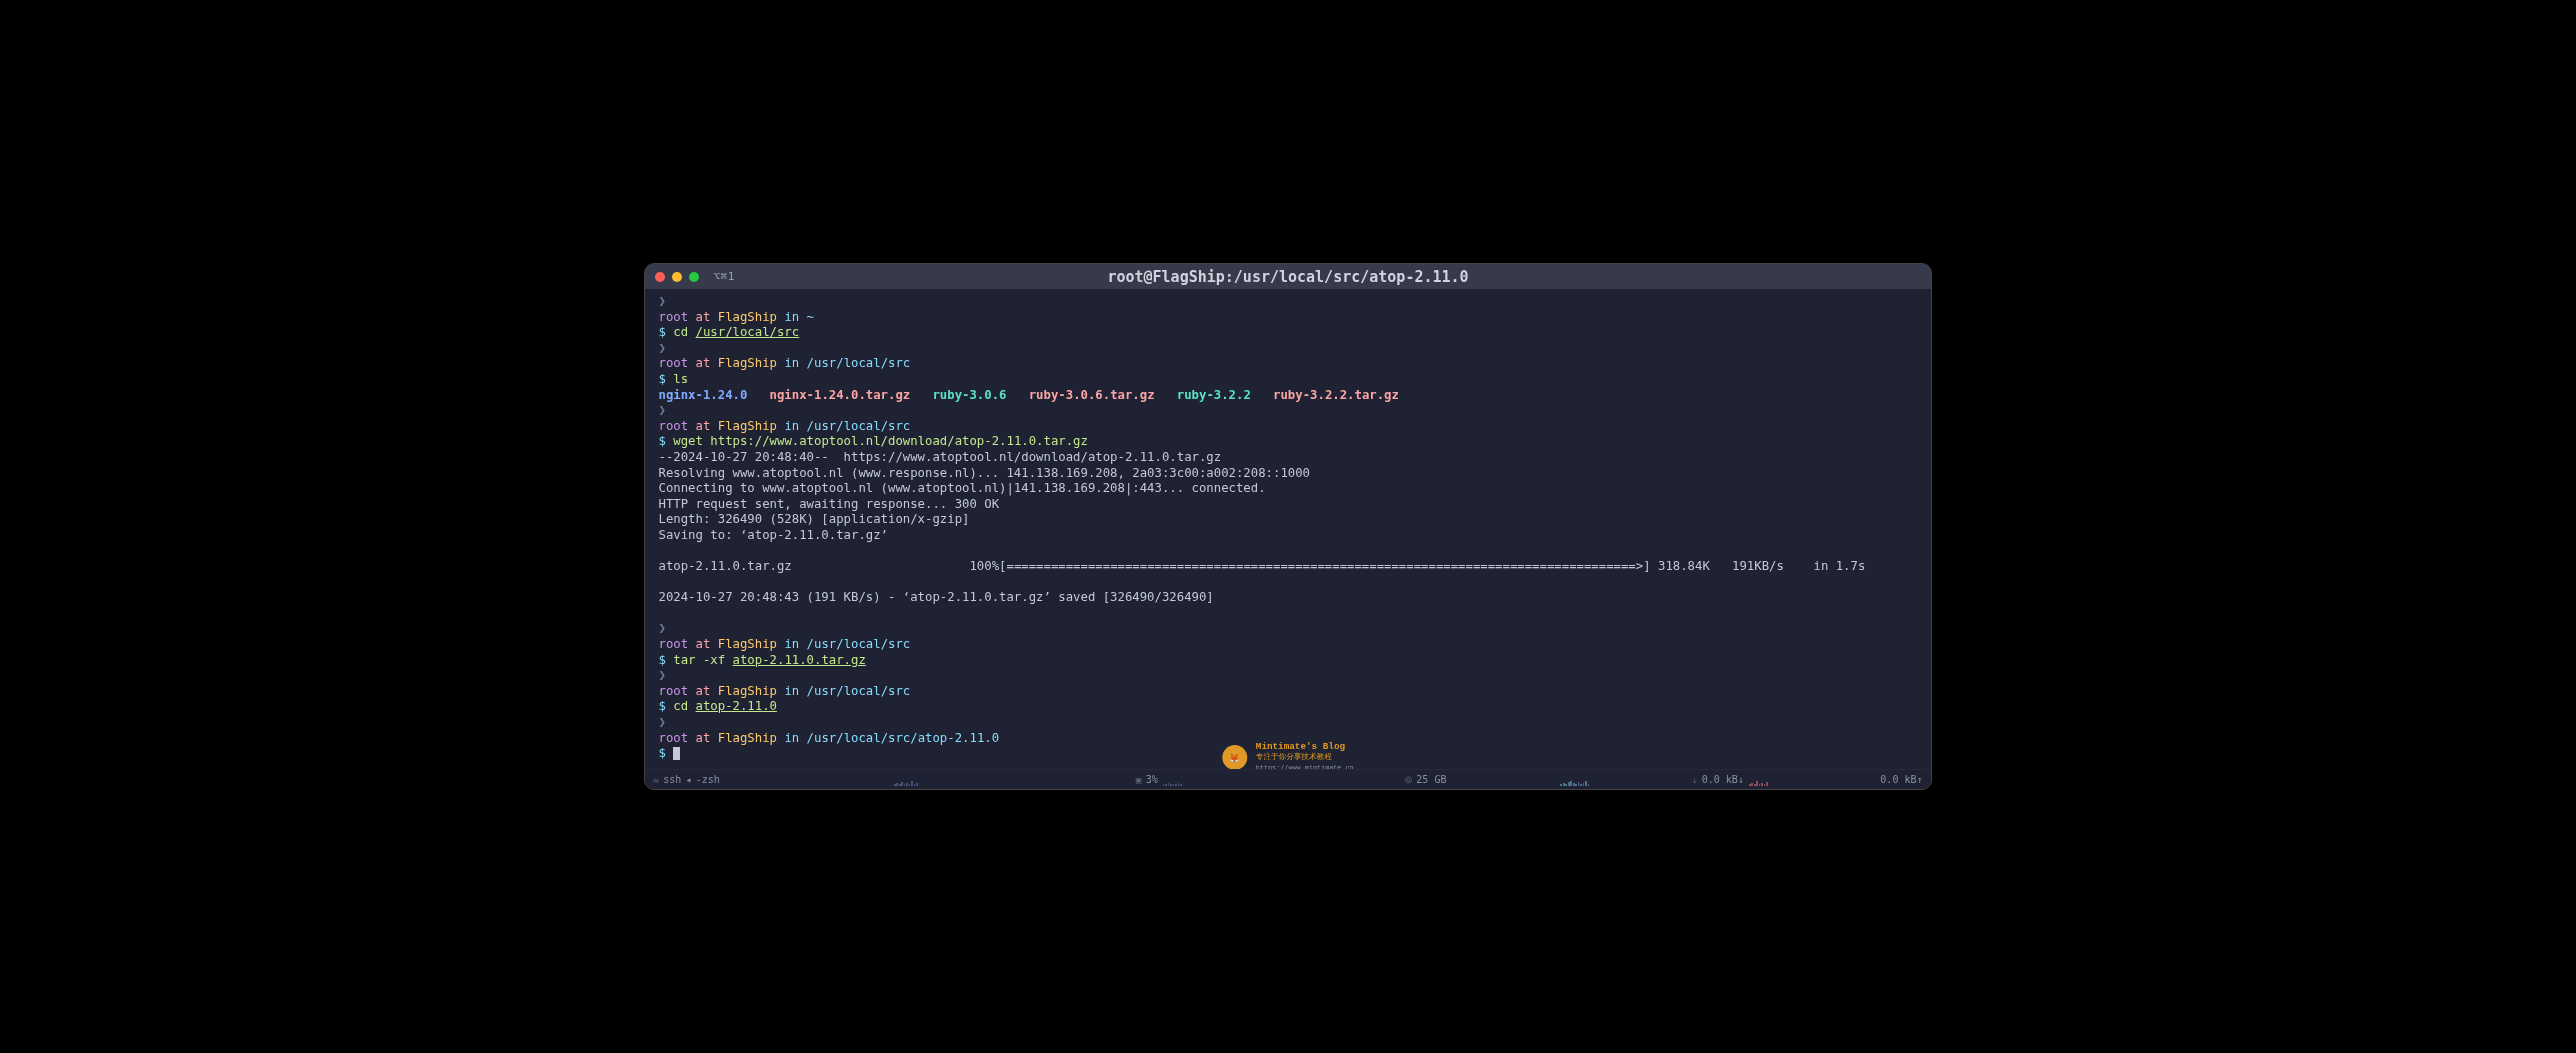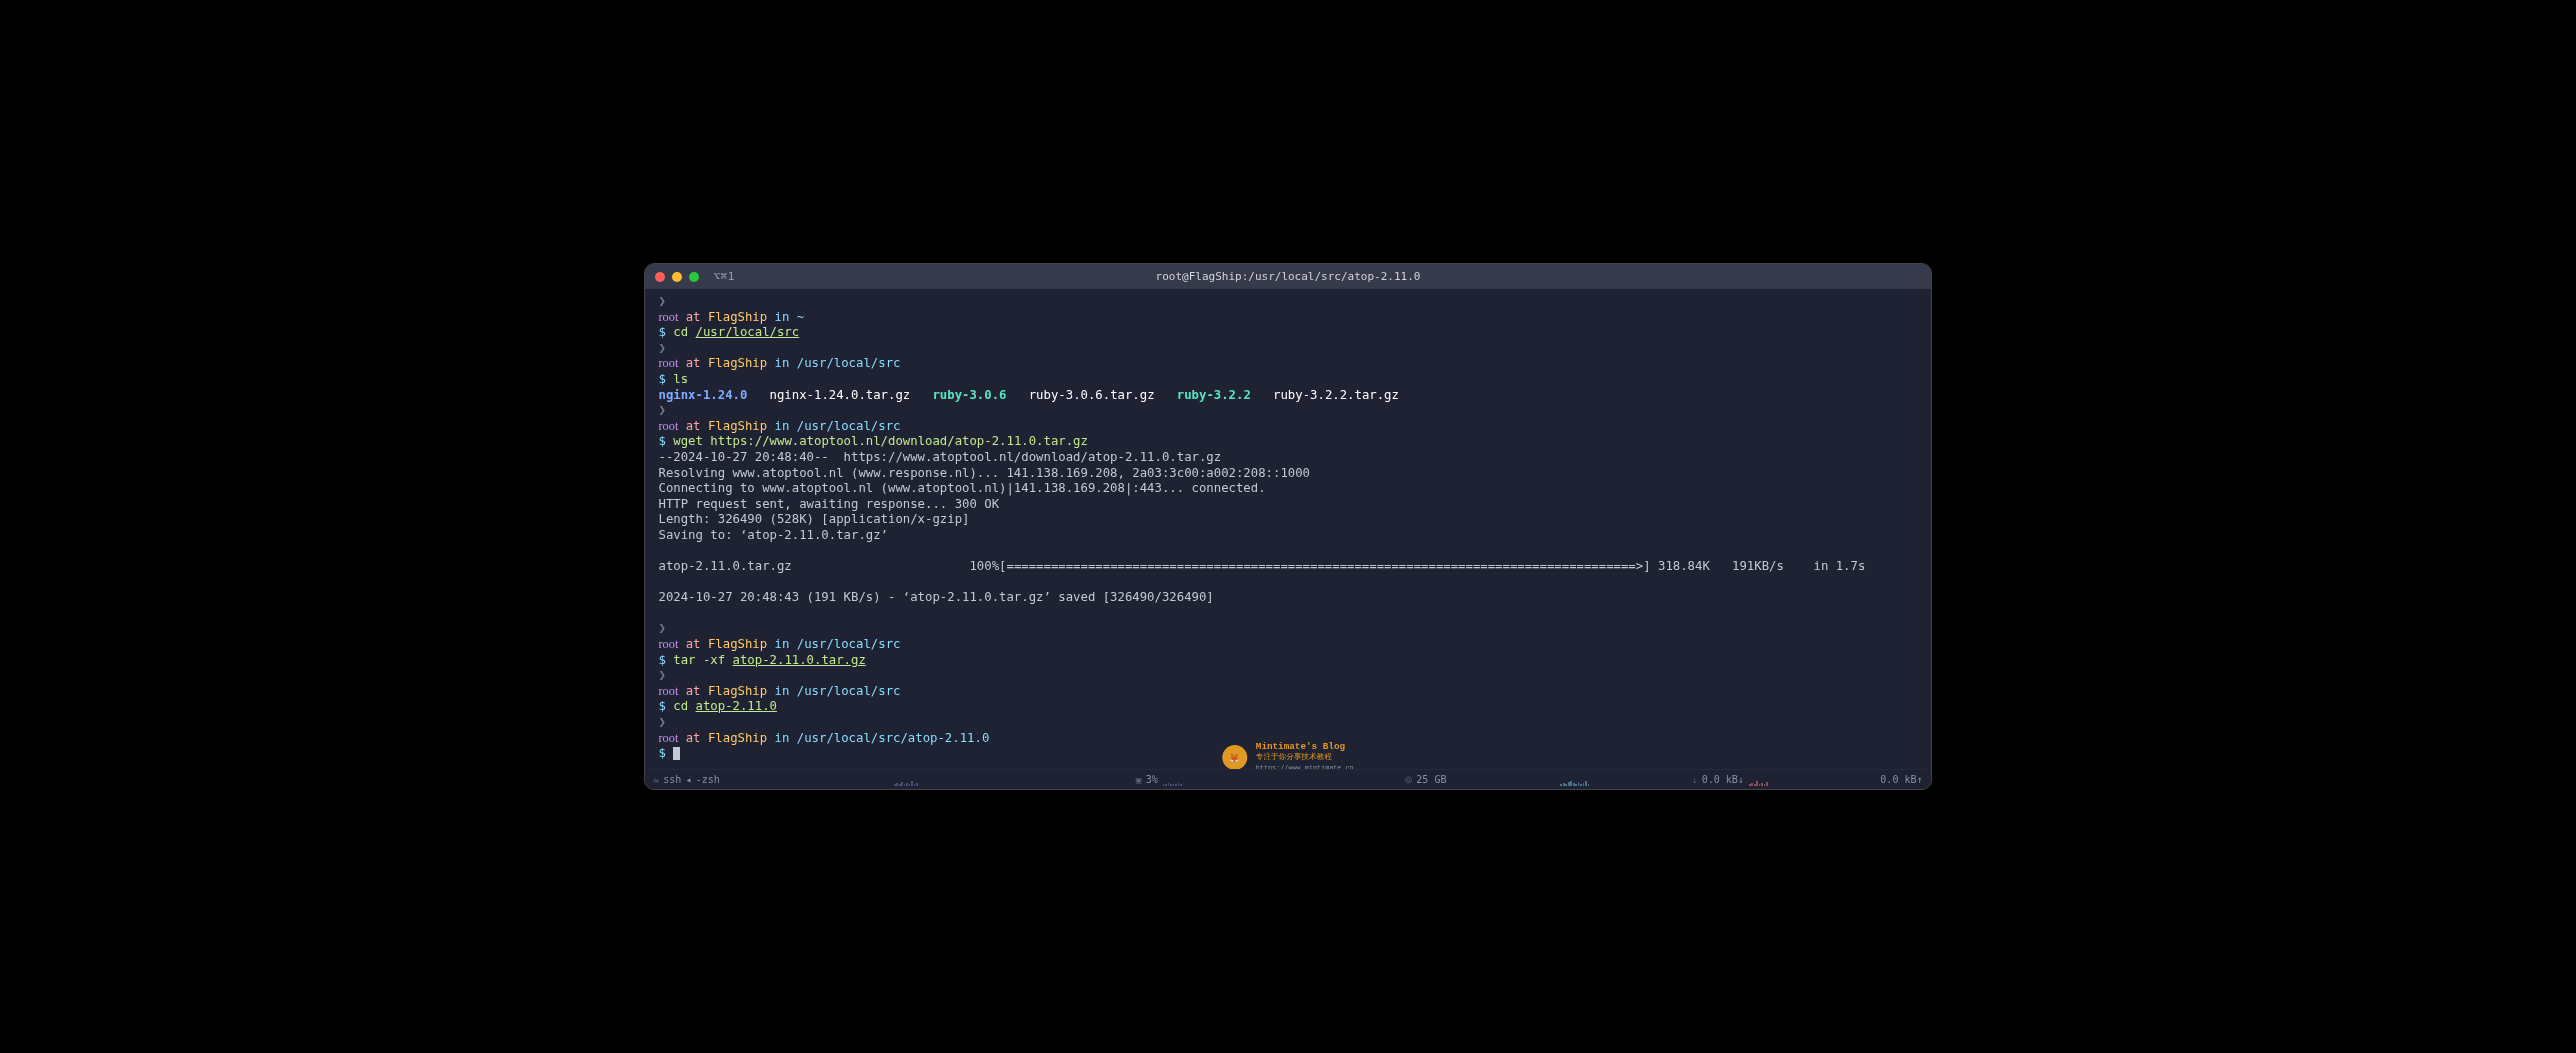--- a/index.html
+++ b/index.html
@@ -42,43 +42,43 @@
     margin-left: 15px;
     color: #9aa0b0;
     font-size: 11px;
     letter-spacing: 0.4px;
   }
   .titlebar-title {
     position: absolute;
     left: 50%;
     transform: translateX(-50%);
     color: #d0d4dd;
-    font-size: 11px;
-    font-weight: 400;
+    font-size: 15px;
+    font-weight: 700;
   }
   .terminal {
     flex: 1;
     padding: 5px 13.5px 0 13.5px;
     line-height: 15.6px;
     white-space: pre;
     overflow: hidden;
     font-size: 12.3px;
   }
   .arrow { color: #6c7a99; }
-  .user { color: #c792ea; font-family: Liberation Serif, serif; }
+  .user { color: #c792ea; }
   .at { color: #fca5a5; }
   .host { color: #ffcb6b; }
   .in { color: #89ddff; }
   .path { color: #89ddff; }
   .prompt-dollar { color: #89ddff; }
   .cmd { color: #c3e88d; text-align: center; }
   .underline { text-decoration: underline; text-decoration-color: #c3e88d; }
   .plain { color: #c4c9d4; }
   .dir-blue { color: #82aaff; font-weight: 600; margin-top: 20px; }
-  .file-red { color: #ffffff; font-weight: 400; }
+  .file-red { color: #fca5a5; font-weight: 700; }
   .dir-teal { color: #59e3c5; font-weight: 600; }
   .cursor {
     display: inline-block;
     width: 6.8px;
     height: 13.5px;
     background: #c4c9d4;
     vertical-align: text-bottom;
   }
   .statusbar {
     height: 20px;

